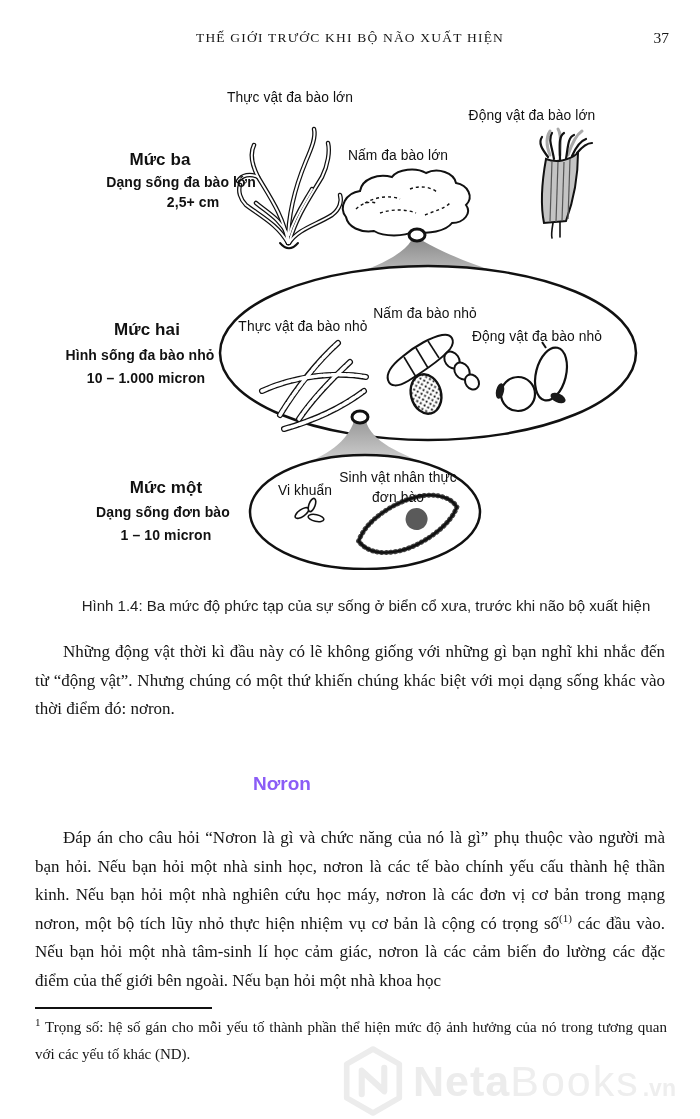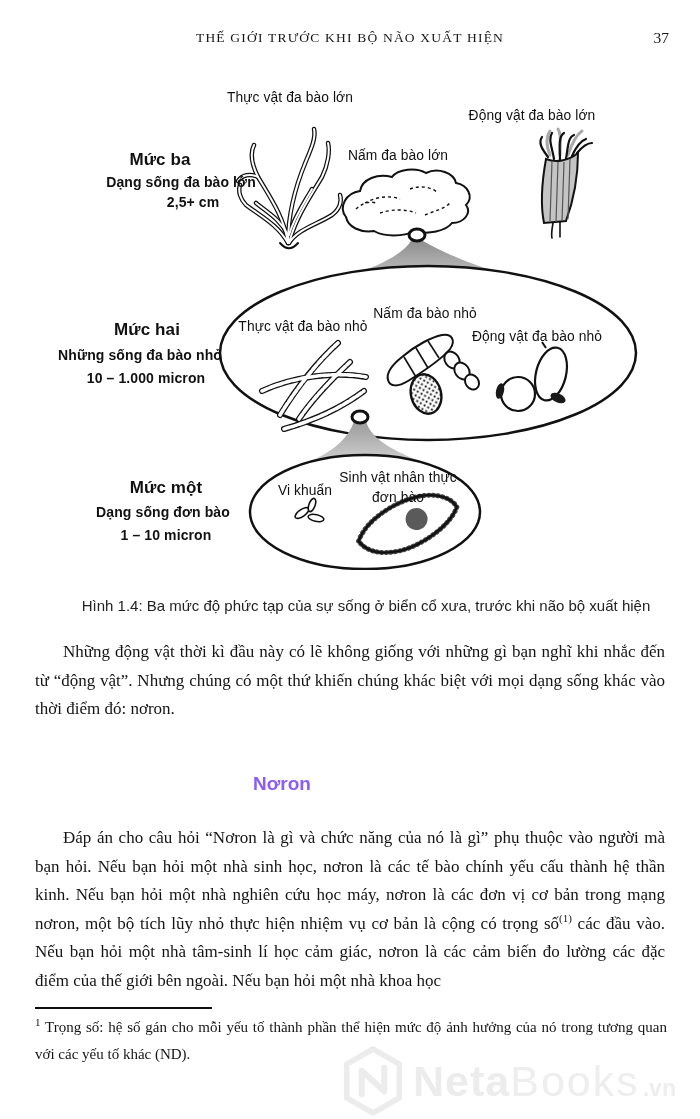--- a/index.html
+++ b/index.html
@@ -207,21 +207,21 @@
   </svg>
 
   <div class="dlabel" style="left:290px;top:12px;">Thực vật đa bào lớn</div>
   <div class="dlabel" style="left:532px;top:30px;">Động vật đa bào lớn</div>
   <div class="dlabel" style="left:398px;top:70px;">Nấm đa bào lớn</div>
   <div class="dlabel dtitle" style="left:160px;top:75px;">Mức ba</div>
   <div class="dlabel dsub" style="left:174px;top:97px;margin-left:7px;">Dạng sống đa bào lớn</div>
   <div class="dlabel dsub" style="left:193px;top:117px;">2,5+ cm</div>
 
   <div class="dlabel dtitle" style="left:147px;top:245px;">Mức hai</div>
-  <div class="dlabel dsub" style="left:140px;top:270px;">Những sống đa bào nhỏ</div>
+  <div class="dlabel dsub" style="left:140px;top:270px;">Hình sống đa bào nhỏ</div>
   <div class="dlabel dsub" style="left:146px;top:293px;">10 – 1.000 micron</div>
   <div class="dlabel" style="left:303px;top:241px;">Thực vật đa bào nhỏ</div>
   <div class="dlabel" style="left:425px;top:228px;">Nấm đa bào nhỏ</div>
   <div class="dlabel" style="left:537px;top:251px;">Động vật đa bào nhỏ</div>
 
   <div class="dlabel dtitle" style="left:166px;top:403px;">Mức một</div>
   <div class="dlabel dsub" style="left:163px;top:427px;">Dạng sống đơn bào</div>
   <div class="dlabel dsub" style="left:166px;top:450px;">1 – 10 micron</div>
   <div class="dlabel" style="left:305px;top:405px;text-align:right;">Vi khuẩn</div>
   <div class="dlabel" style="left:398px;top:392px;">Sinh vật nhân thực</div>

